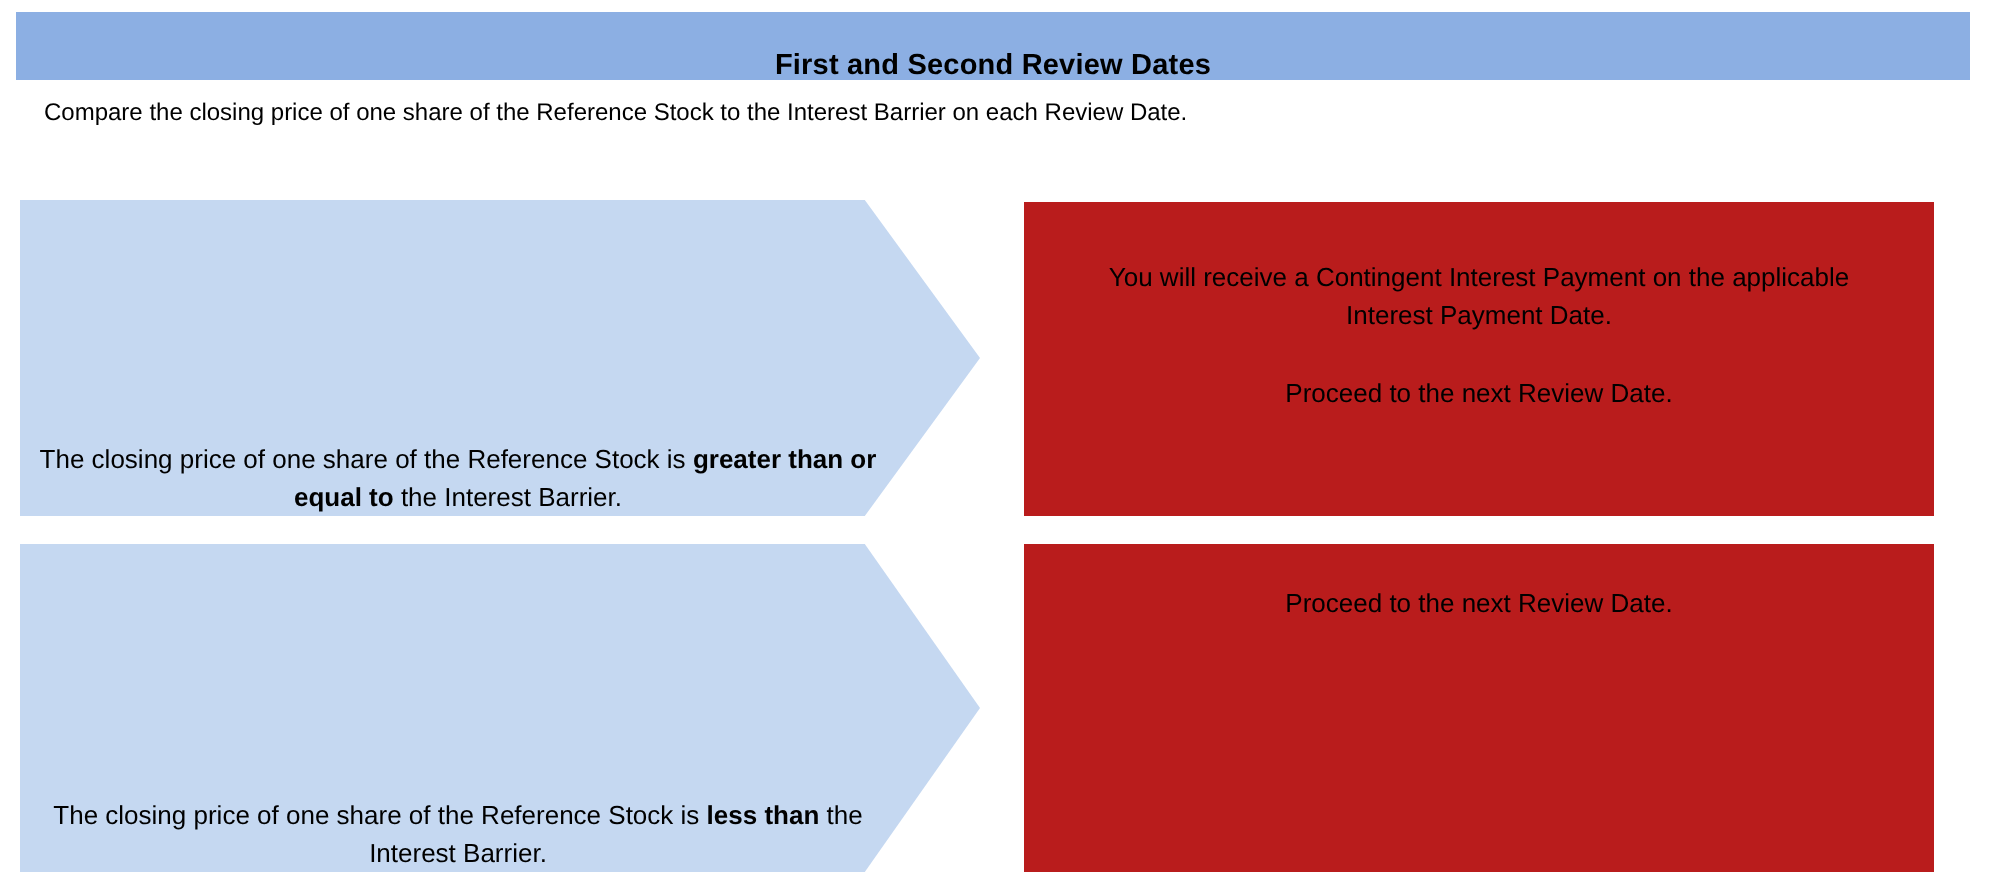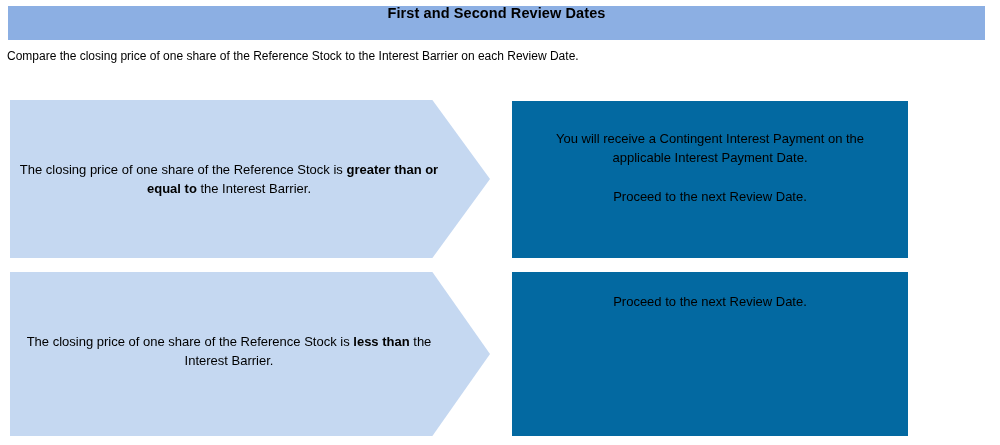--- a/index.html
+++ b/index.html
@@ -18,36 +18,36 @@
 
   
   .header-banner {
     position: absolute;
     left: 8px;
     top: 6px;
     width: 977px;
     height: 34px;
     background: #8CAFE3;
     display: flex;
-    align-items: flex-start;
+    align-items: flex-end;
     justify-content: center;
   }
   .header-title {
     font-size: 14.5px;
     font-weight: bold;
     letter-spacing: 0.1px;
     color: #000000;
     text-align: center;
     line-height: 1;
   }
 
   
   .subtitle {
     position: absolute;
-    left: 7px;
+    left: 22px;
     top: 48px;
     font-size: 12px;
     line-height: 16px;
     color: #000000;
     white-space: nowrap;
   }
 
   
   .flow-row {
     position: absolute;
@@ -61,44 +61,44 @@
   .arrow-shape {
     position: absolute;
     left: 10px;
     top: 0;
     width: 480px;
     height: 100%;
     background: #C5D8F1;
     -webkit-clip-path: polygon(0 0, 88% 0, 100% 50%, 88% 100%, 0 100%);
     clip-path: polygon(0 0, 88% 0, 100% 50%, 88% 100%, 0 100%);
     display: flex;
-    align-items: center;
+    align-items: flex-end;
     justify-content: flex-start;
     box-sizing: border-box;
   }
   .arrow-text {
     width: 422px;
     padding-left: 8px;
     text-align: center;
     font-size: 13px;
     line-height: 19px;
     color: #000000;
   }
   .row-top .arrow-text    { margin-top: 0px; }
   .row-bottom .arrow-text { margin-top: -6px; }
   .arrow-text b { font-weight: bold; }
 
   
   .outcome-box {
     position: absolute;
     left: 512px;
     top: 1px;
-    width: 396px;
+    width: 455px;
     height: 157px;
-    background: #0369a1;
+    background: #b91c1c;
     box-sizing: border-box;
     padding: 0 26px;
   }
   .row-bottom .outcome-box { height: 164px; top: 0; }
 
   .outcome-text {
     text-align: center;
     font-size: 13px;
     line-height: 19px;
     color: #000000;

